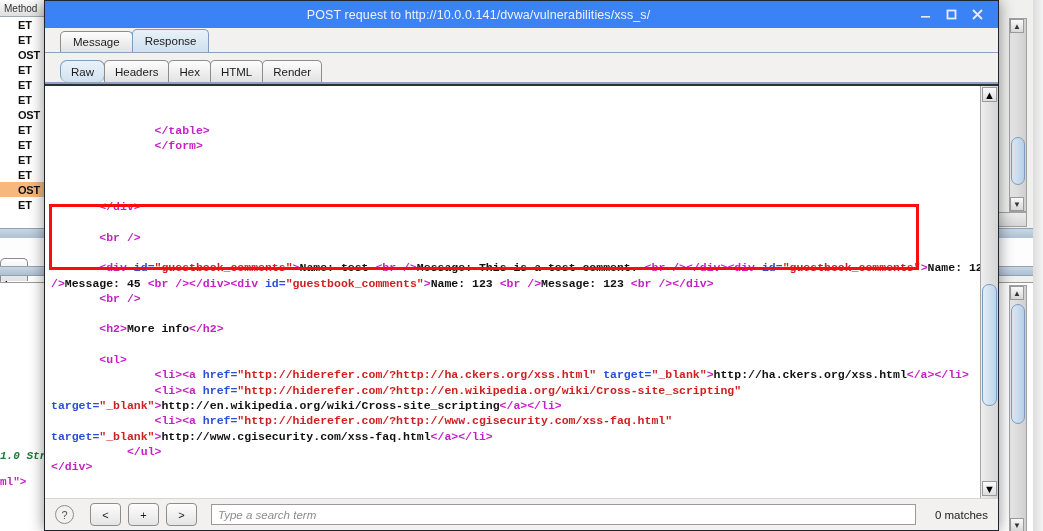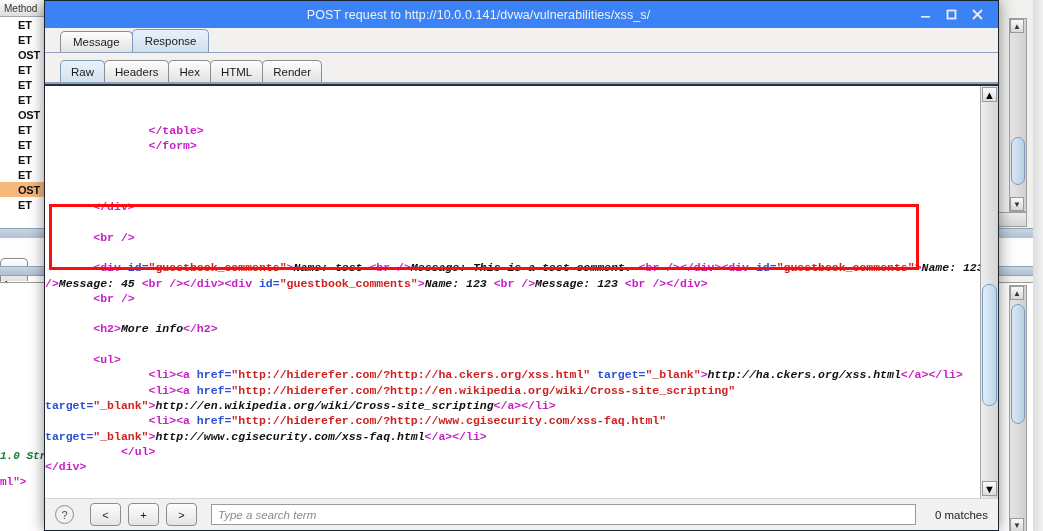--- a/index.html
+++ b/index.html
@@ -86,32 +86,32 @@
     border:1px solid #8d8d8d;border-bottom:none;border-radius:5px 5px 0 0;
     display:flex;align-items:center;margin-right:-1px;}
   .tab1.active{background:linear-gradient(#e9f1f8,#cfe0ef);border-color:#7e9cbb;height:22px;text-align:right;}
 
   #tabrow2{height:29px;padding-left:15px;display:flex;align-items:flex-end;
     border-bottom:2px solid #8ea3bb;background:#f2f1f0;flex:none;}
   .tab2{height:21px;padding:0 10px;font-size:11.5px;color:#1b1b1b;
     background:linear-gradient(#fdfdfd,#e2e2e2);
     border:1px solid #8d8d8d;border-bottom:none;border-radius:5px 5px 0 0;
     display:flex;align-items:center;margin-right:-1px;}
-  .tab2.active{background:linear-gradient(#eaf2f9,#d2e2f0);border-color:#7e9cbb;}
+  .tab2.active{background:linear-gradient(#eaf2f9,#d2e2f0);border-color:#7e9cbb;border-radius:7px;}
 
   #viewer{flex:1;position:relative;background:#ffffff;
     border-top:2px solid #2a2f38;overflow:hidden;display:flex;}
   #code{flex:1;position:relative;overflow:hidden;
     font-family:"Liberation Mono",monospace;font-size:11.5px;
     line-height:15.3px;color:#111;padding:6px 0 0 0;white-space:pre;font-weight:bold;}
-  .ln{}
+  .ln{padding-left:6px;}
   .tag{color:#c61fc6;}
   .attr{color:#2b4ed8;}
   .str{color:#cf2020;}
-  .txt{color:#111;font-style:italic;}
+  .txt{color:#111;}
 
   #hl-box{position:absolute;left:4px;top:118px;width:870px;height:66px;
     border:3px solid #fb0d0d;box-sizing:border-box;pointer-events:none;}
 
   #v-scroll{width:17px;background:linear-gradient(90deg,#efefef,#d4d4d4);
     border-left:1px solid #a6a6a6;position:relative;flex:none;}
   .vs-arrow{width:15px;height:15px;margin:1px auto;display:flex;align-items:center;justify-content:center;
     background:linear-gradient(#fcfcfc,#dcdcdc);border:1px solid #9a9a9a;box-sizing:border-box;}
   #vs-thumb{position:absolute;left:1px;top:198px;width:13px;height:120px;
     background:linear-gradient(90deg,#e2eef8,#bcd4e9);border:1px solid #7d9bbd;border-radius:7px;}

